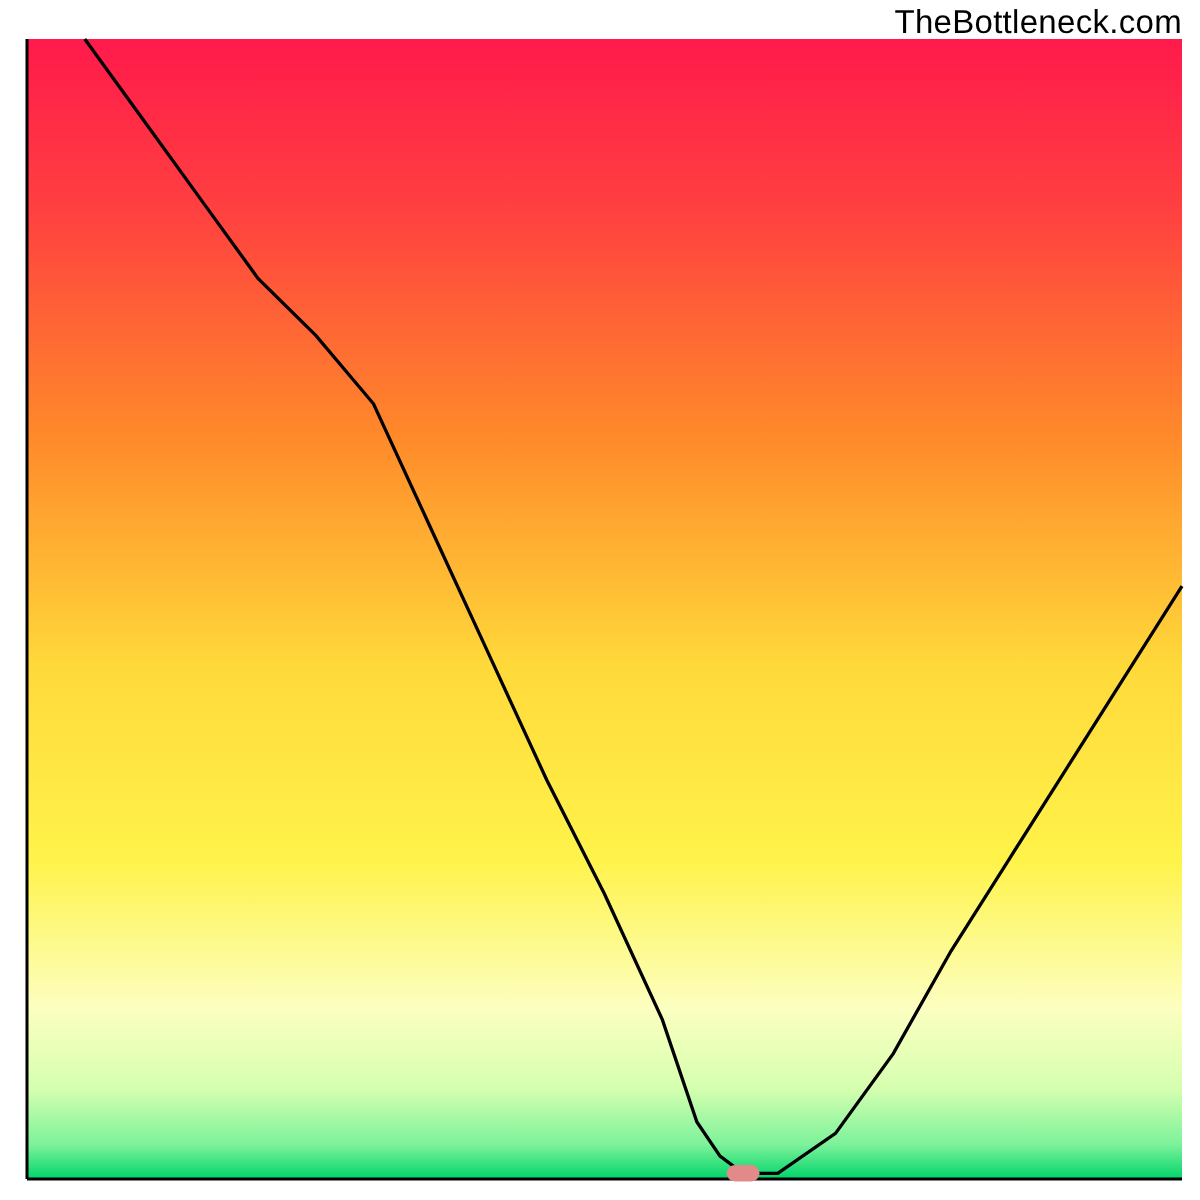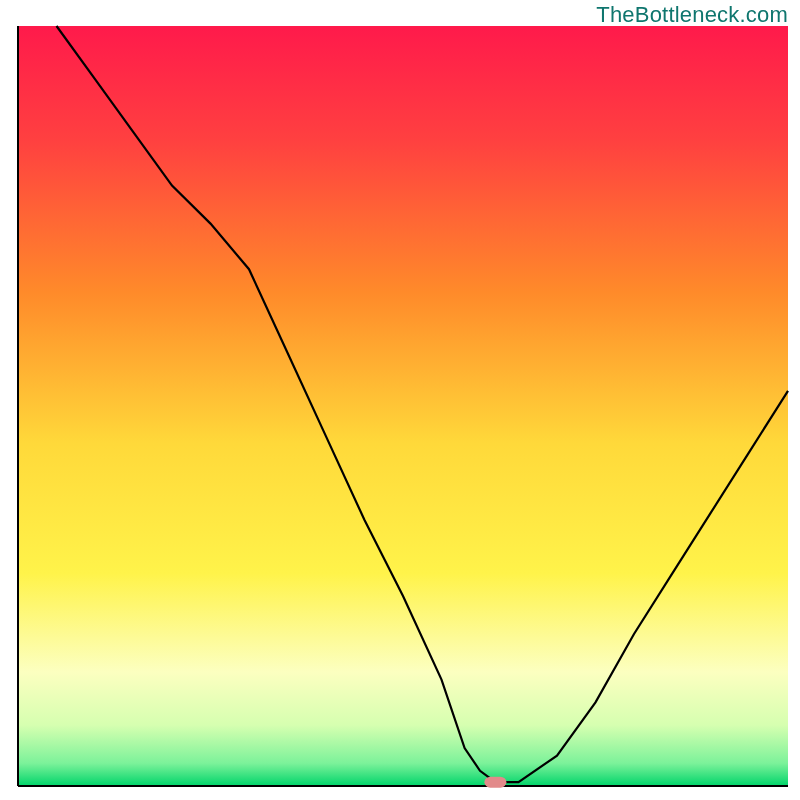--- a/index.html
+++ b/index.html
@@ -14,21 +14,21 @@
     position: relative;
     width: 800px;
     height: 800px;
   }
   .watermark {
     position: absolute;
     top: 2px;
     right: 12px;
     font-size: 22px;
     font-weight: 500;
-    color: #0f766e;
+    color: #000000;
     letter-spacing: 0.2px;
   }
   svg.chart {
     position: absolute;
     left: 0;
     top: 0;
   }
 </style>
 </head>
 <body>

